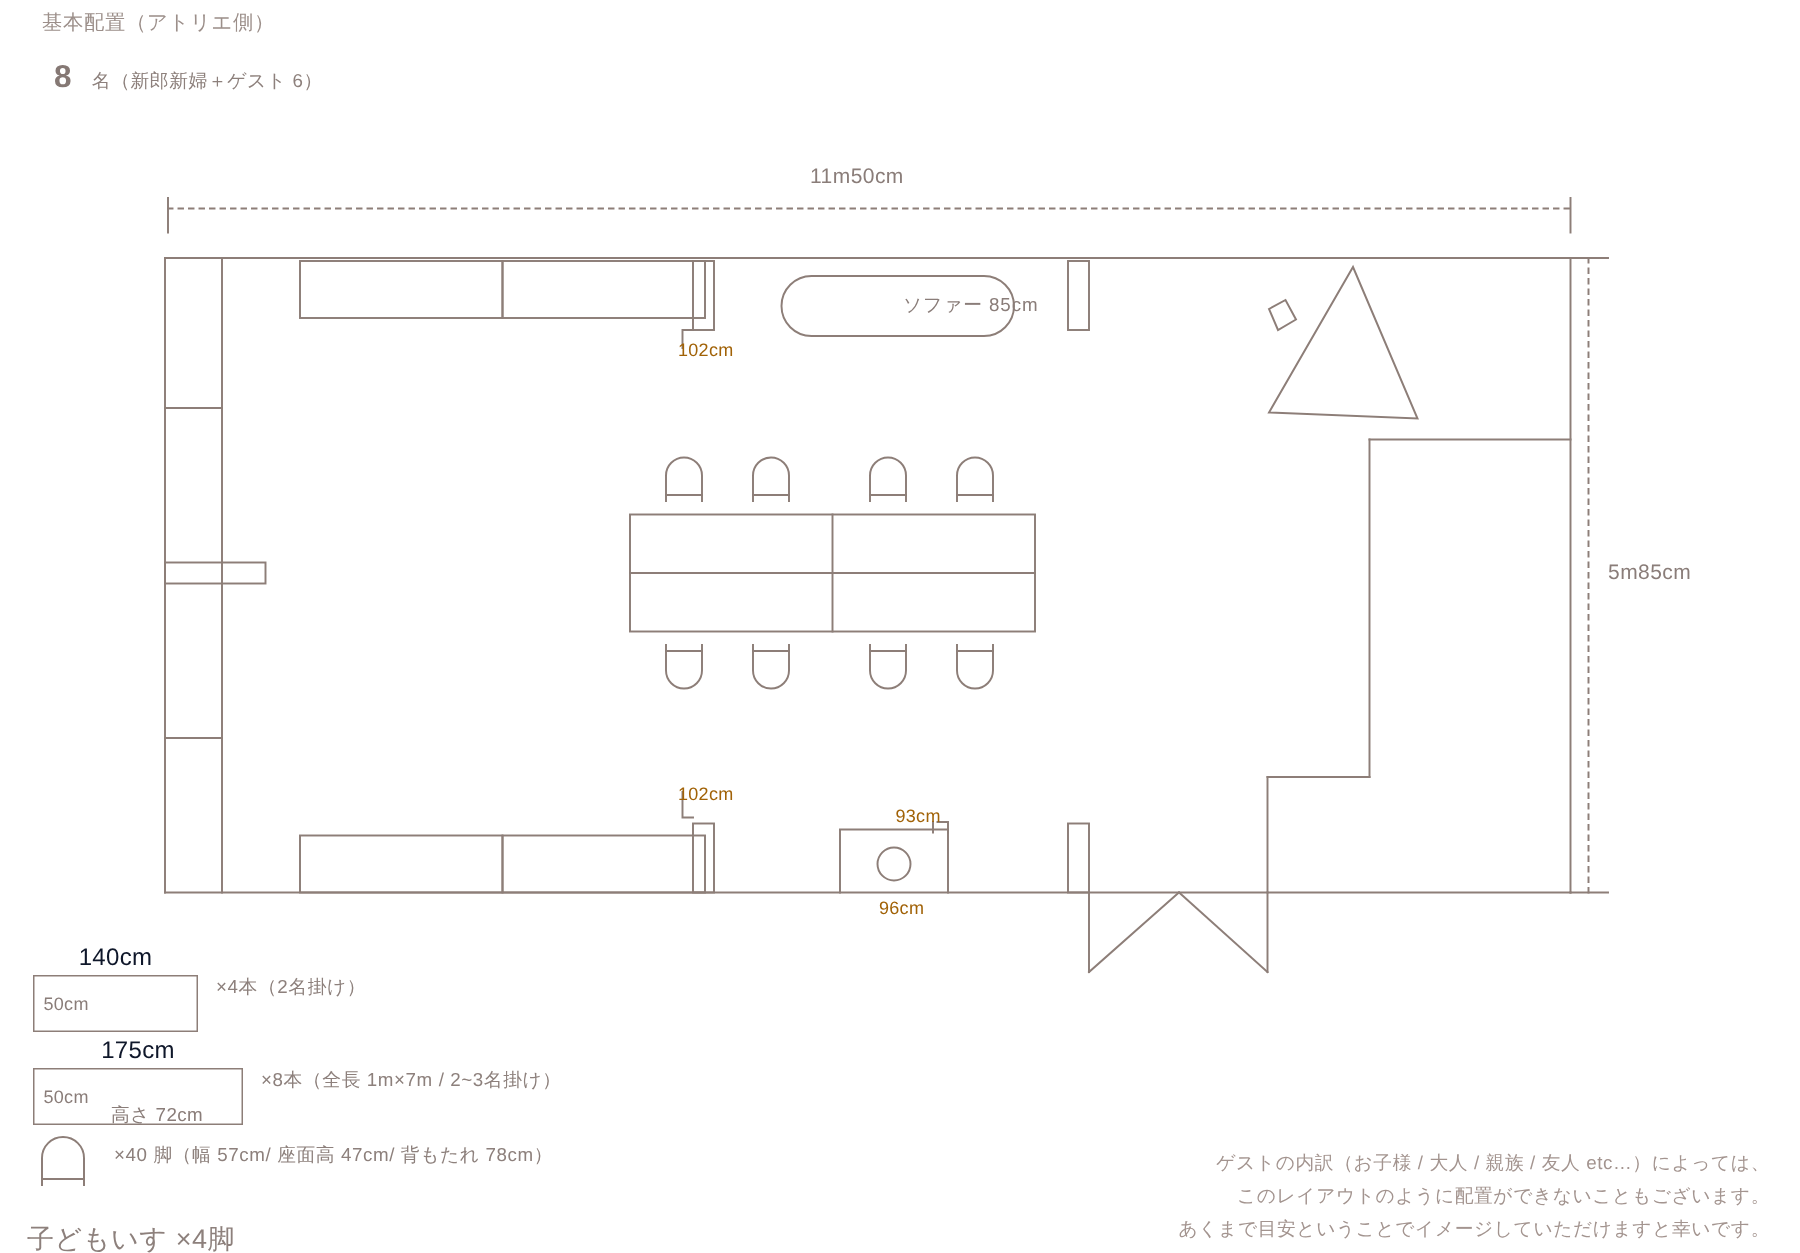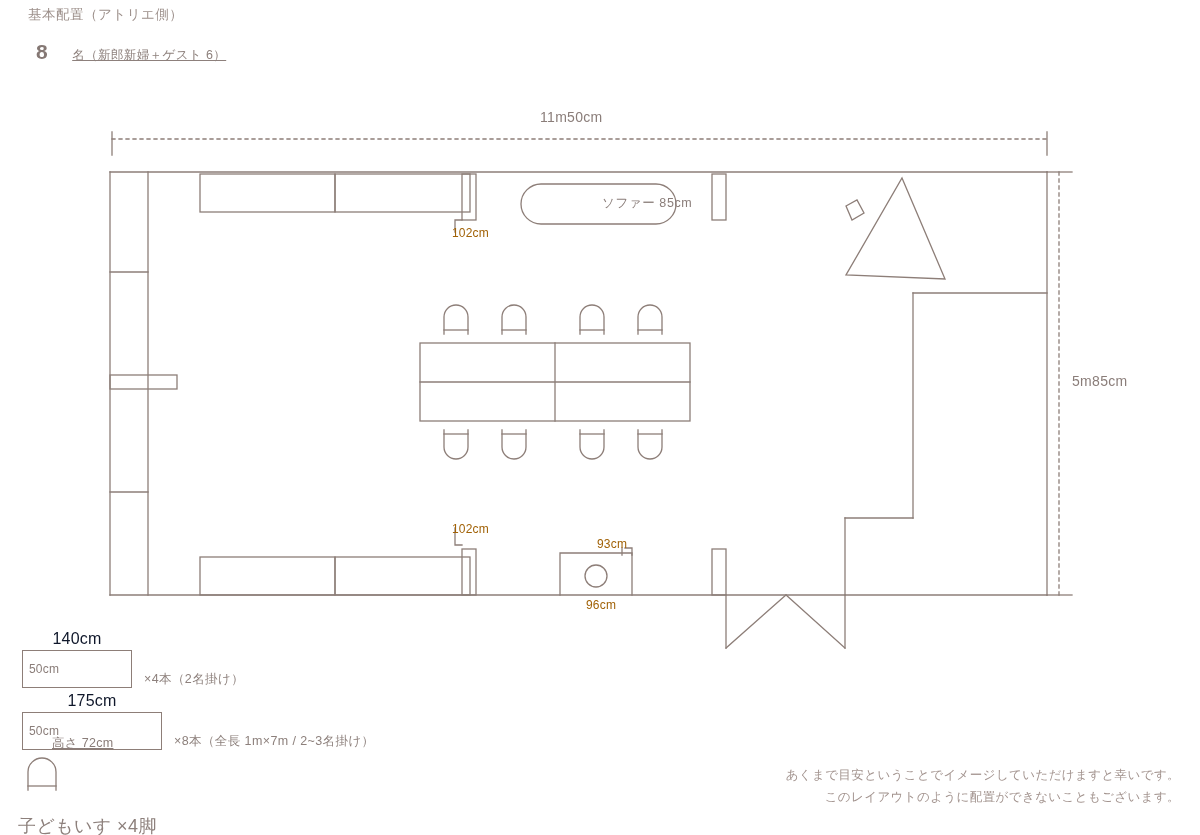--- a/index.html
+++ b/index.html
@@ -31,23 +31,22 @@
     color: #8d807c;
   }
   #capacity-number {
     font-size: 21px;
     font-weight: bold;
     letter-spacing: 0.5px;
     color: #857874;
   }
   #capacity-text {
     font-size: 12.5px;
-    margin-left: 24px;
+    margin-left: 13px;
     letter-spacing: 0.4px;
-    text-decoration: underline;
   }
 
   
   #floorplan-svg {
     left: 0; top: 0;
     width: 1200px; height: 835px;
     pointer-events: none;
   }
 
   
@@ -68,21 +67,21 @@
   #sofa-label {
     left: 554px; top: 195px;
     font-size: 12.5px; color: #8a7d79; letter-spacing: 0.6px; margin-left: 48px;
   }
   #dim-102-top { left: 452px; top: 226px; }
   #dim-102-bottom { left: 452px; top: 522px; }
   #dim-93 { left: 597px; top: 537px; }
   #dim-96 { left: 586px; top: 598px; }
 
   
-  .legend-row { display: flex; align-items: flex-end; }
+  .legend-row { display: flex; align-items: flex-start; }
   #legend-bench-a { left: 22px; top: 630px; }
   #legend-bench-b { left: 22px; top: 692px; }
 
   .legend-topdim {
     font-size: 16px; color: #0f172a;
     text-align: center;
     margin-bottom: 2px;
     letter-spacing: 0.2px;
   }
   .bench-box {
@@ -99,22 +98,22 @@
     letter-spacing: 0.2px;
   }
   .legend-count {
     font-size: 12.5px;
     color: #8d807c;
     margin-left: 12px;
     letter-spacing: 0.4px;
     white-space: nowrap;
   }
   #legend-height-note {
-    left: 52px; top: 735px;
-    font-size: 12.5px; color: #8a7d79; letter-spacing: 0.3px; text-decoration: underline;
+    left: 74px; top: 735px;
+    font-size: 12.5px; color: #8a7d79; letter-spacing: 0.3px;
   }
   #legend-chair { left: 26px; top: 762px; }
   #legend-chair .legend-count { margin-left: 10px; }
   #legend-kidchair {
     left: 18px; top: 814px;
     font-size: 18px; color: #8d807c; letter-spacing: 0.4px;
   }
 
   
   #disclaimer {
@@ -315,20 +314,22 @@
       <span>50cm</span>
     </div>
     <div class="legend-count">×8本（全長 1m×7m / 2~3名掛け）</div>
   </div>
 </div>
 
 <div class="abs" id="legend-height-note">高さ 72cm</div>
 
 <div class="abs legend-row" id="legend-chair">
   <div style="width:40px;height:28px;"></div>
+  <div class="legend-count">×40 脚（幅 57cm/ 座面高 47cm/ 背もたれ 78cm）</div>
 </div>
 
 <div class="abs" id="legend-kidchair">子どもいす ×4脚</div>
 
 <div class="abs" id="disclaimer">
+  <div>ゲストの内訳（お子様 / 大人 / 親族 / 友人 etc…）によっては、</div>
+  <div>このレイアウトのように配置ができないこともございます。</div>
   <div>あくまで目安ということでイメージしていただけますと幸いです。</div>
-  <div>このレイアウトのように配置ができないこともございます。</div>
 </div>
 
 </body></html>

